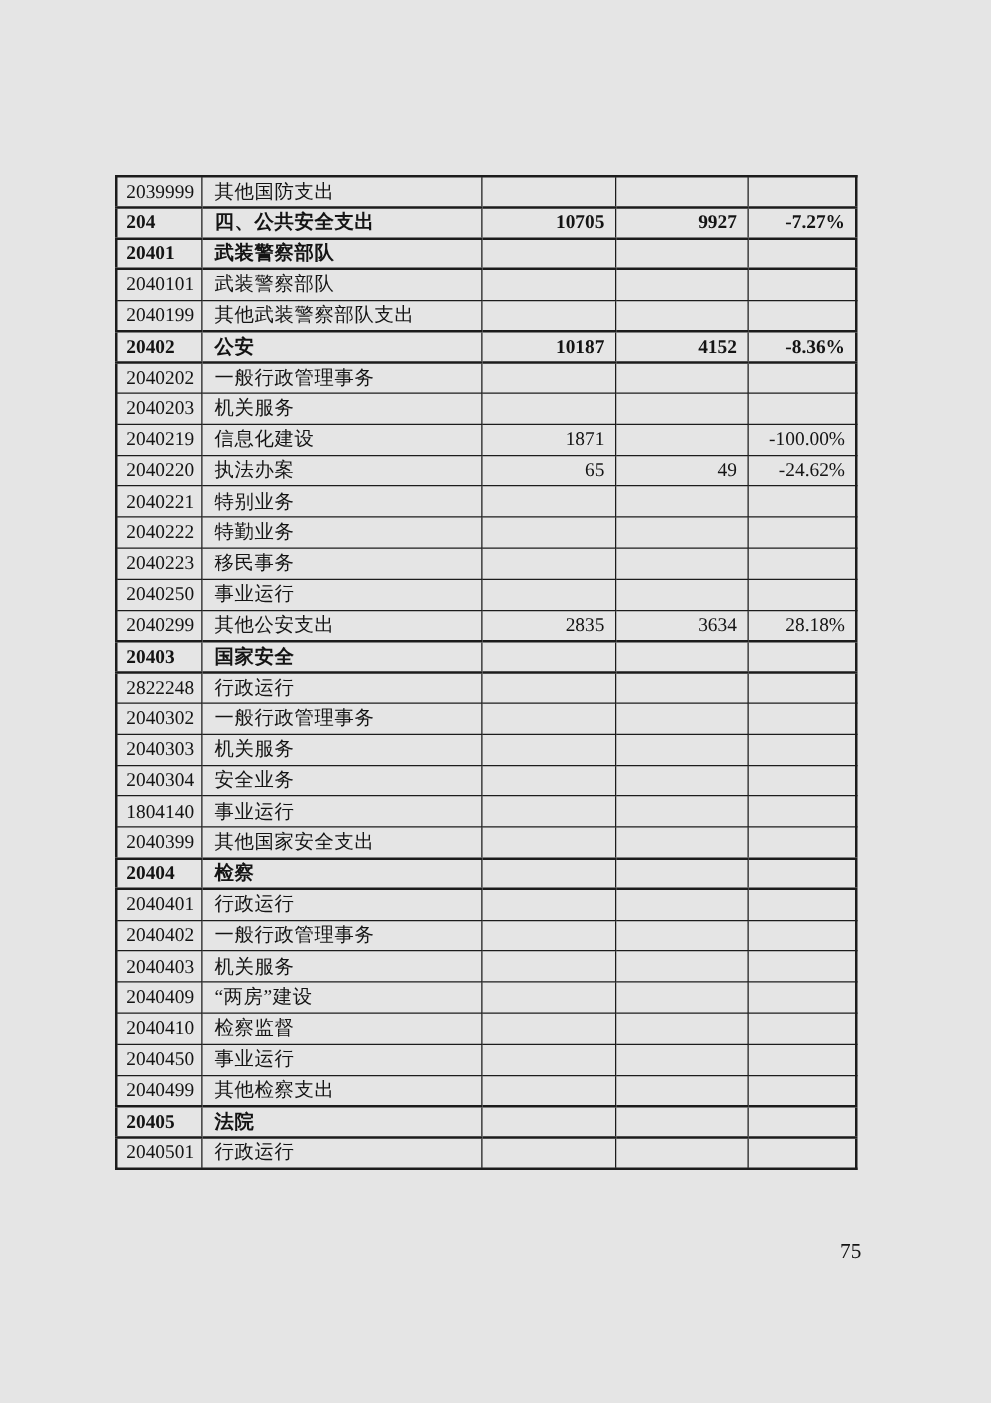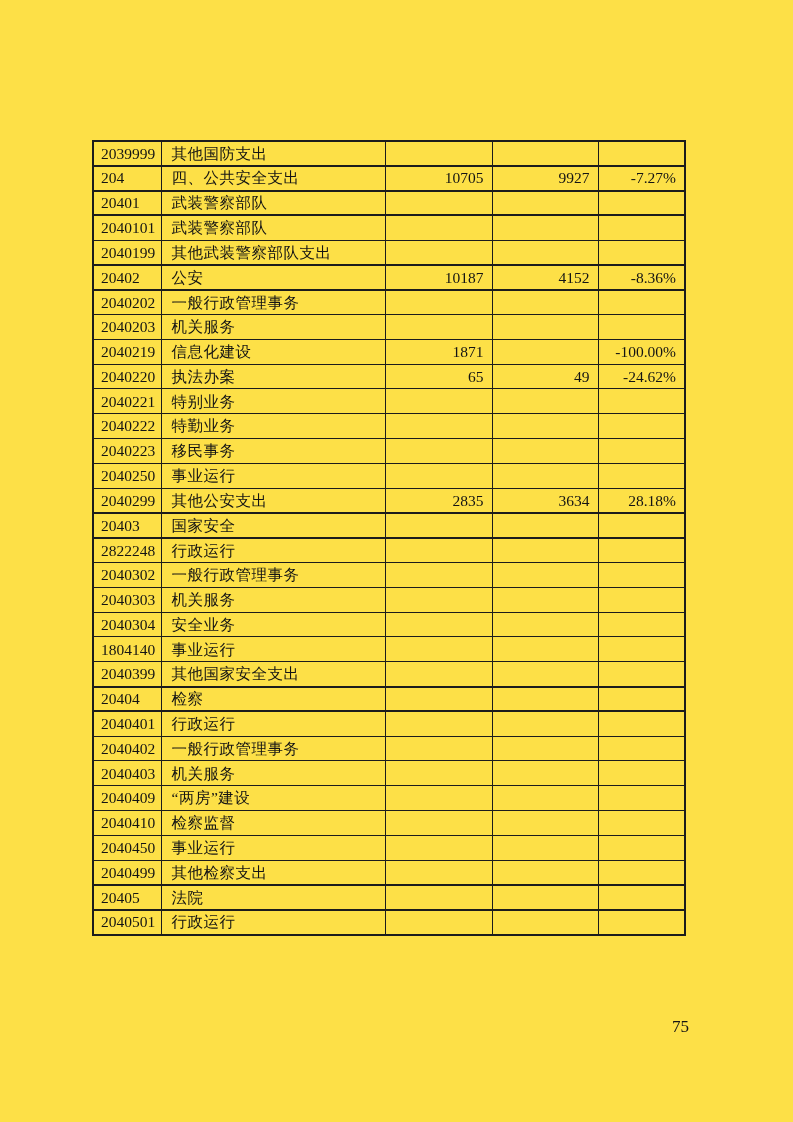--- a/index.html
+++ b/index.html
@@ -5,21 +5,21 @@
   * { margin:0; padding:0; box-sizing:border-box; }
   html, body { background:#ffffff; }
   body {
     width:793px; height:1122px;
     font-family:"Liberation Serif","DejaVu Serif",serif;
     color:#141414;
   }
   .page {
     position:relative;
     width:793px; height:1122px;
-    background:#fde047;
+    background:#e5e5e5;
     overflow:hidden;
   }
   table.budget-table {
     position:absolute;
     left:92px; top:140px;
     width:592px;
     border-collapse:collapse;
     table-layout:fixed;
     border:2px solid #1c1c1c;
   }
@@ -28,24 +28,24 @@
     height:24.8px;
     font-size:15.5px;
     line-height:1;
     overflow:hidden;
     white-space:nowrap;
     vertical-align:middle;
   }
   td.code { padding-left:7px; }
   td.name { padding-left:10px; font-size:16px; letter-spacing:0.5px; }
   td.num  { text-align:right; padding-right:8px; }
-  tr.section td { font-weight:400; border-top-width:2px; border-bottom-width:2px; }
+  tr.section td { font-weight:700; border-top-width:2px; border-bottom-width:2px; }
   .page-number {
     position:absolute;
-    left:672px; top:1017px;
+    left:672px; top:991px;
     font-size:17px;
     color:#141414;
   }
 </style>
 </head>
 <body>
 
 <div class="page">
   <table class="budget-table">
     <colgroup>

